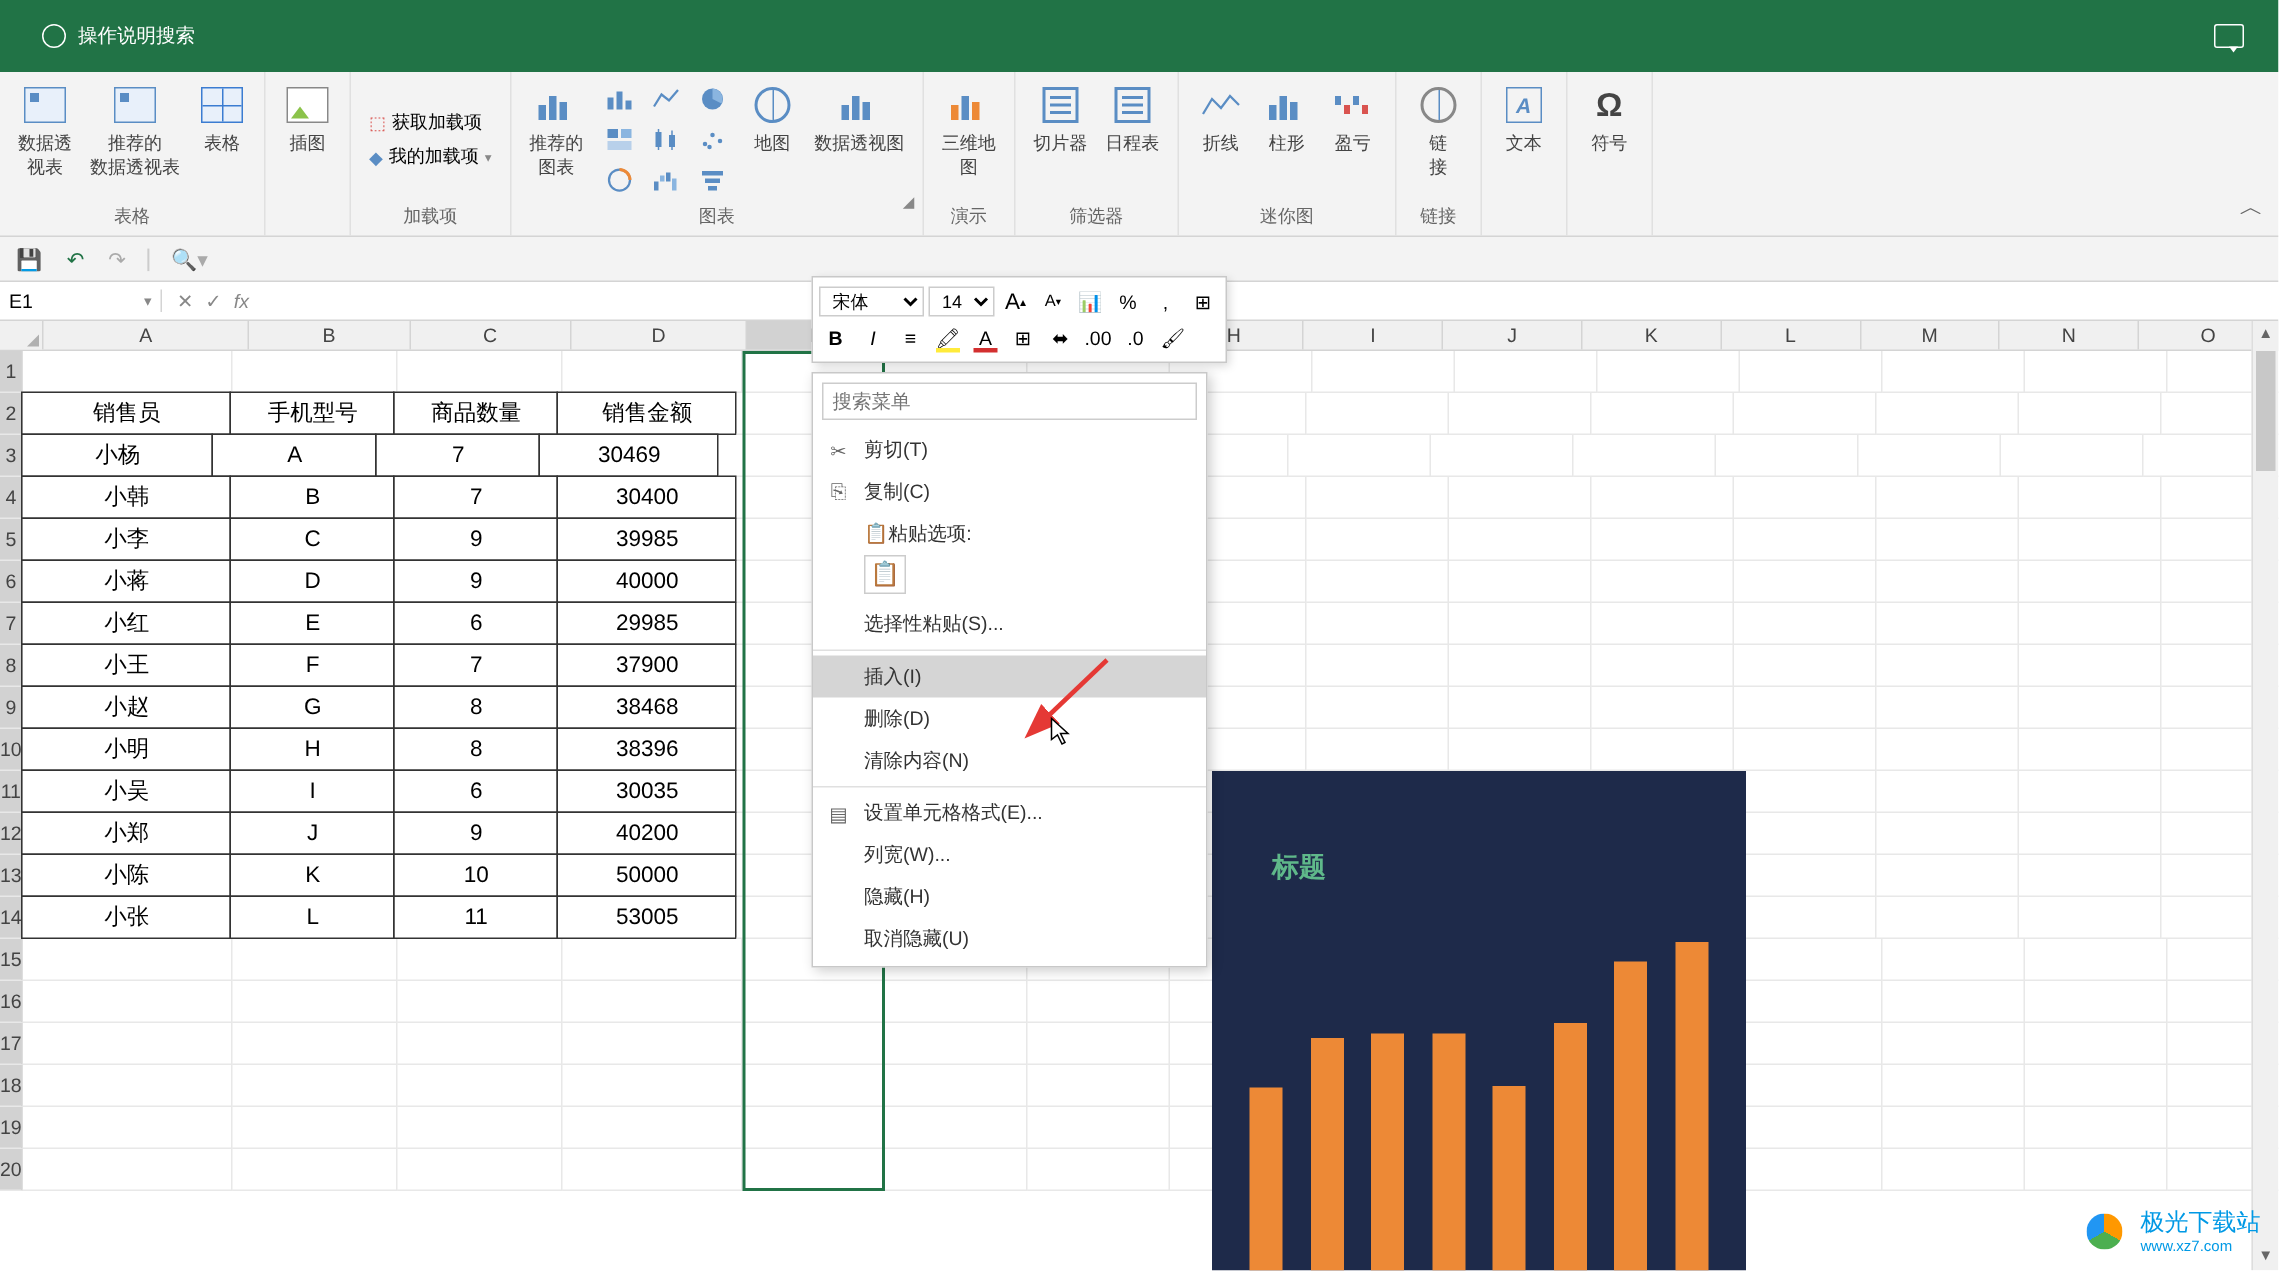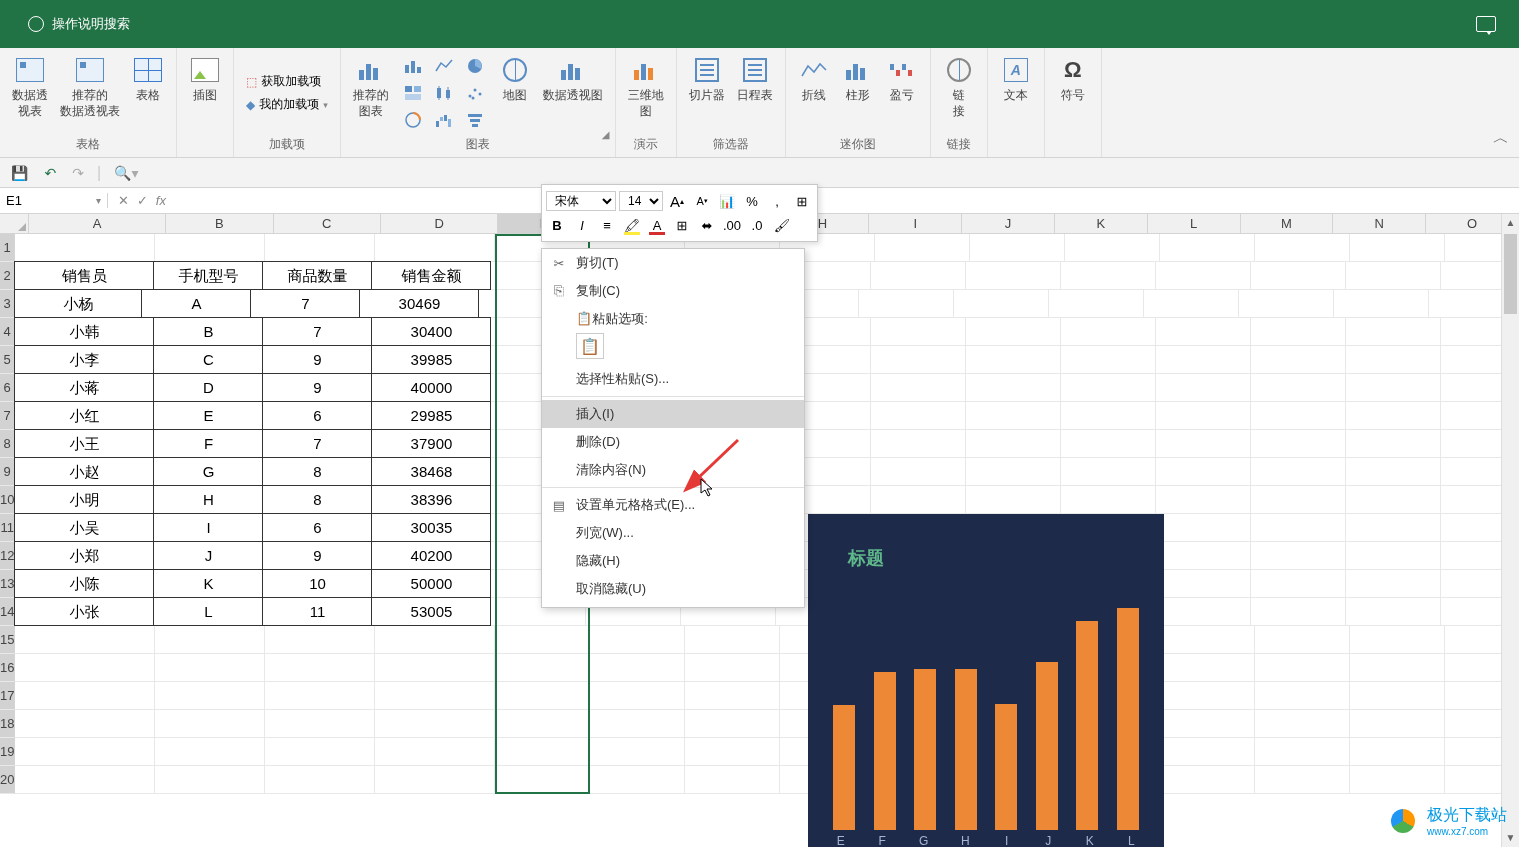--- a/index.html
+++ b/index.html
@@ -103,21 +103,21 @@
 .ctx-sub { padding-left:34px; padding-bottom:6px;}
 .paste-opt { width:28px; height:26px; border:1px solid #ccc; display:inline-flex; align-items:center; justify-content:center; margin-left:0; cursor:pointer; background:#fff;}
 
 
 .red-arrow { position: absolute; left: 688px; top: 440px; z-index: 102; pointer-events:none;}
 .red-arrow svg { overflow:visible;}
 .cursor { position:absolute; left:700px; top:478px; z-index:103; pointer-events:none; font-size:16px;}
 
 
 .chart-obj { position: absolute; left: 808px; top: 300px; width: 356px; height: 362px; background: #1e2a4a; z-index: 50;}
-.chart-title { color: #5fb88a; font-size: 18px; font-weight: bold; padding: 32px 0 10px 40px;}
+.chart-title { color: #5fb88a; font-size: 18px; font-weight: bold; padding: 20px 0 10px 40px; margin-top: 32px;}
 .chart-plot { position: relative; height: 250px; margin: 0 12px; display:flex; align-items:flex-end; justify-content:space-around; padding:0 4px;}
 .bar-wrap { width: 26px; display:flex; justify-content:center;}
 .bar { width: 22px; background: #ed8936; }
 .x-labels { display:flex; justify-content:space-around; padding:4px 12px 0; }
 .x-lab { width:26px; text-align:center; color:#a8b5d1; font-size:12px;}
 .x-labels2 { display:flex; justify-content:space-around; padding:2px 12px 8px;}
 .x-lab2 { width:32px; text-align:center; color:#a8b5d1; font-size:11px; white-space:nowrap;}
 
 
 .watermark { position:absolute; right:12px; bottom:10px; font-size:16px; color:#0099e5; display:flex; align-items:center; gap:12px; z-index:200;}
@@ -880,20 +880,23 @@
     <span class="mini-btn" style="position:relative;">A<span style="position:absolute;bottom:1px;left:3px;right:3px;height:3px;background:#d32f2f;"></span></span>
     <span class="mini-btn">⊞</span>
     <span class="mini-btn">⬌</span>
     <span class="mini-btn">.00</span>
     <span class="mini-btn">.0</span>
     <span class="mini-btn">🖌</span>
   </div>
 </div>
 
 <div class="ctx-menu">
+  <div class="ctx-search">
+    <input type="text" placeholder="搜索菜单" style="">
+  </div>
   <div class="ctx-item">
       <span class="ico">✂</span>
       <span>剪切(T)</span>
     </div>
   <div class="ctx-item">
       <span class="ico">⎘</span>
       <span>复制(C)</span>
     </div>
   <div class="ctx-label"><span class="ico">📋</span><span>粘贴选项:</span></div>
   <div class="ctx-sub"><span class="paste-opt">📋</span></div>

